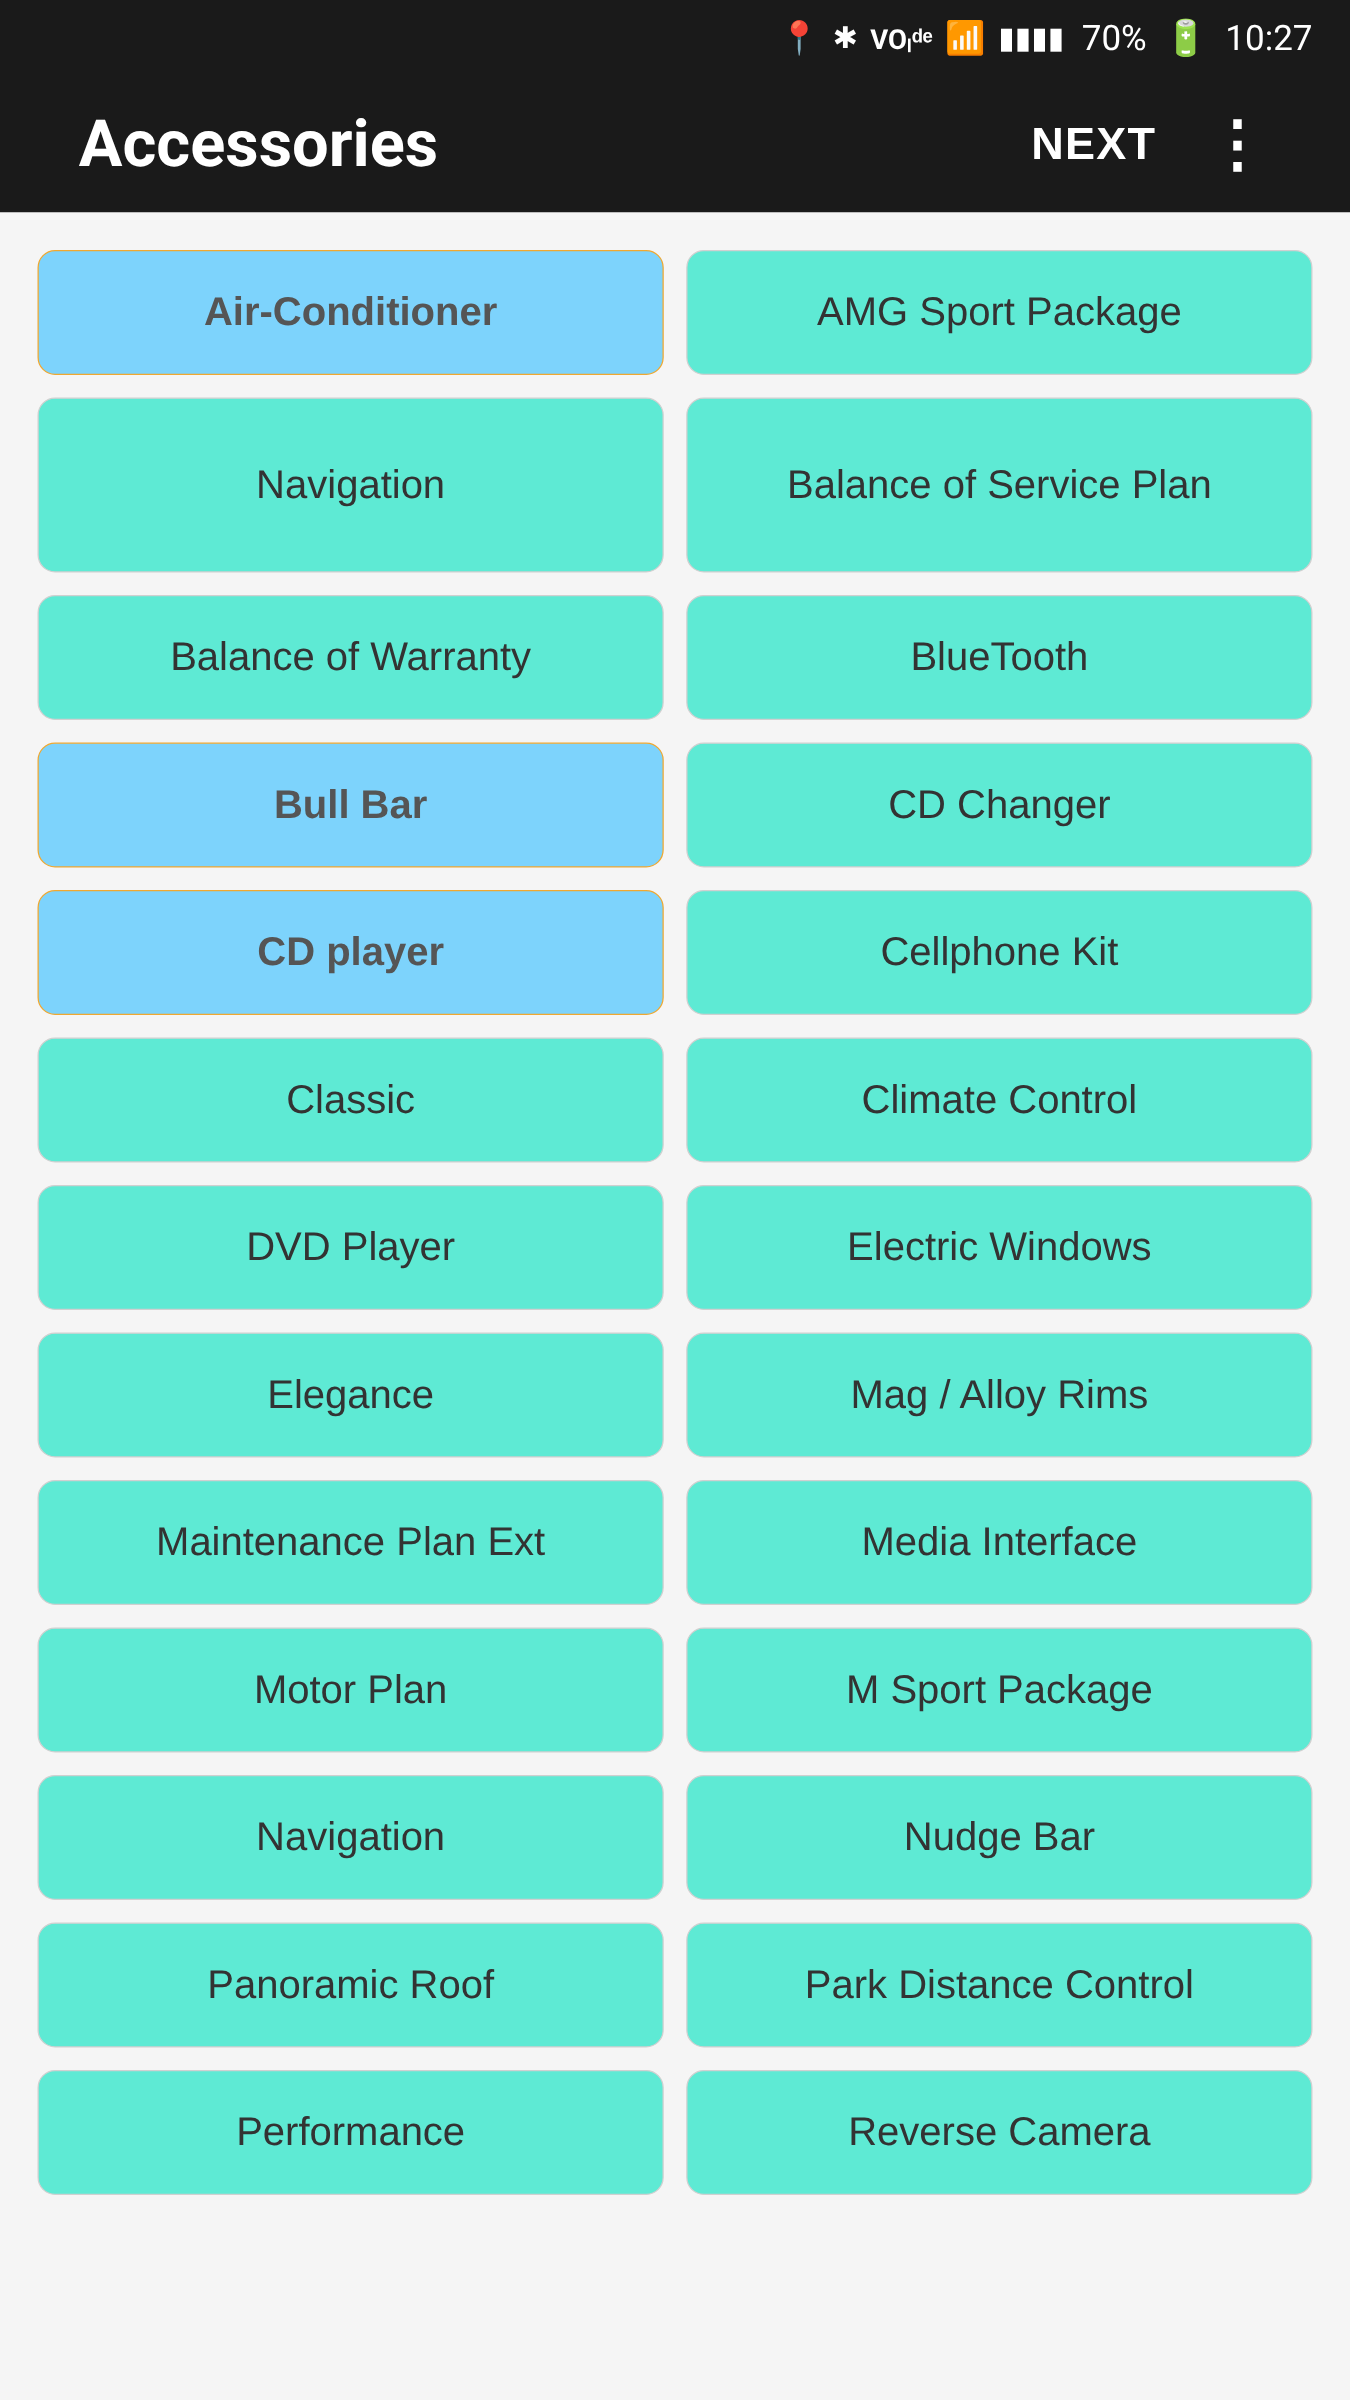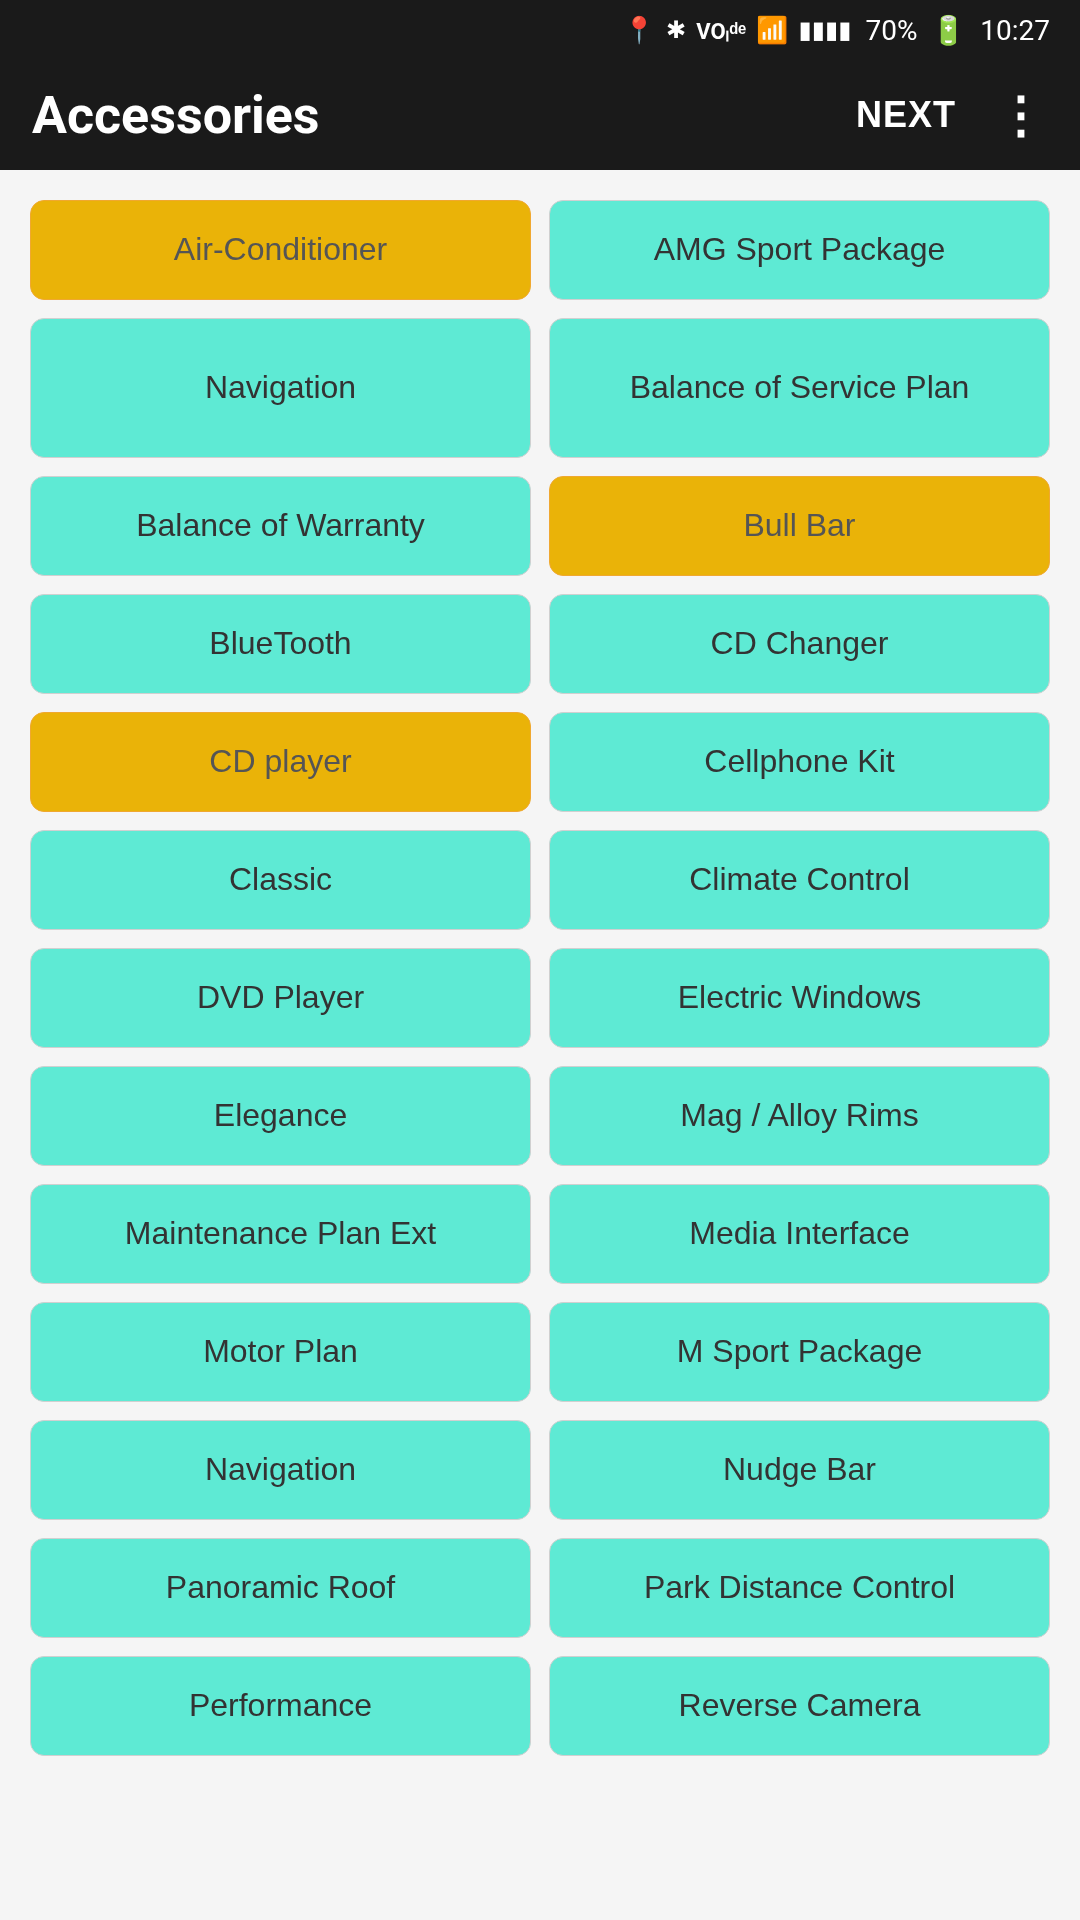--- a/index.html
+++ b/index.html
@@ -44,21 +44,21 @@
     }
 
     
     .app-bar {
       width: 100%;
       height: 110px;
       background: #1a1a1a;
       display: flex;
       align-items: center;
       justify-content: space-between;
-      padding: 0 32px;
+      padding: 0 63px;
     }
 
     .app-title {
       color: white;
       font-size: 52px;
       font-weight: bold;
     }
 
     .app-bar-actions {
       display: flex;
@@ -109,23 +109,24 @@
       color: #333;
       cursor: pointer;
       line-height: 1.3;
       display: flex;
       align-items: center;
       justify-content: center;
       min-height: 100px;
     }
 
     .chip.selected {
-      background: #eab308;
+      background: #7dd3fc;
       border-color: #f0a830;
       color: #555;
+      font-weight: bold;
     }
 
     .chip.tall {
       min-height: 140px;
     }
   </style>
 </head>
 <body>
 
 <div class="status-bar">
@@ -155,22 +156,22 @@
 </div>
 
 <div class="content">
   <div class="grid" id="accessories-grid">
 
   <button class="chip selected">Air-Conditioner</button>
       <button class="chip">AMG Sport Package</button>
       <button class="chip">Navigation</button>
       <button class="chip tall">Balance of Service Plan</button>
       <button class="chip">Balance of Warranty</button>
+      <button class="chip">BlueTooth</button>
       <button class="chip selected">Bull Bar</button>
-      <button class="chip">BlueTooth</button>
       <button class="chip">CD Changer</button>
       <button class="chip selected">CD player</button>
       <button class="chip">Cellphone Kit</button>
       <button class="chip">Classic</button>
       <button class="chip">Climate Control</button>
       <button class="chip">DVD Player</button>
       <button class="chip">Electric Windows</button>
       <button class="chip">Elegance</button>
       <button class="chip">Mag / Alloy Rims</button>
       <button class="chip">Maintenance Plan Ext</button>

